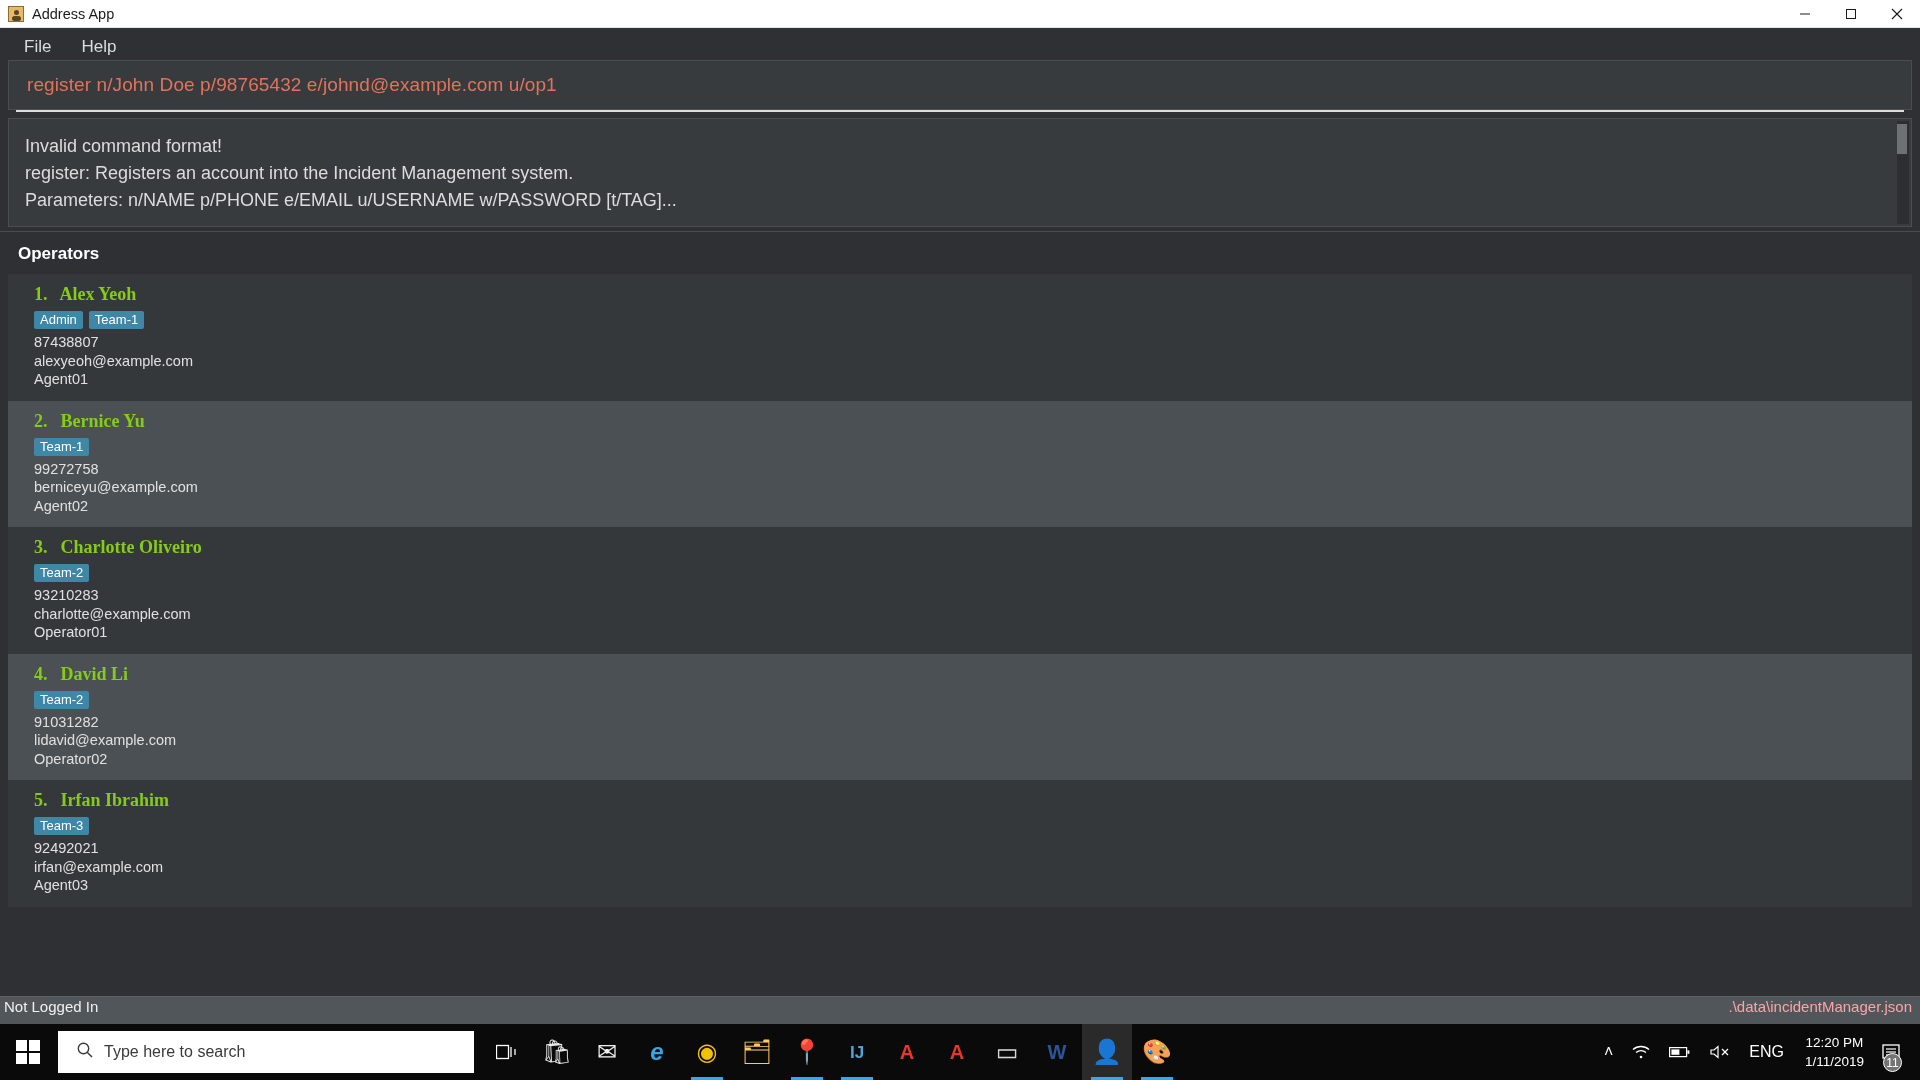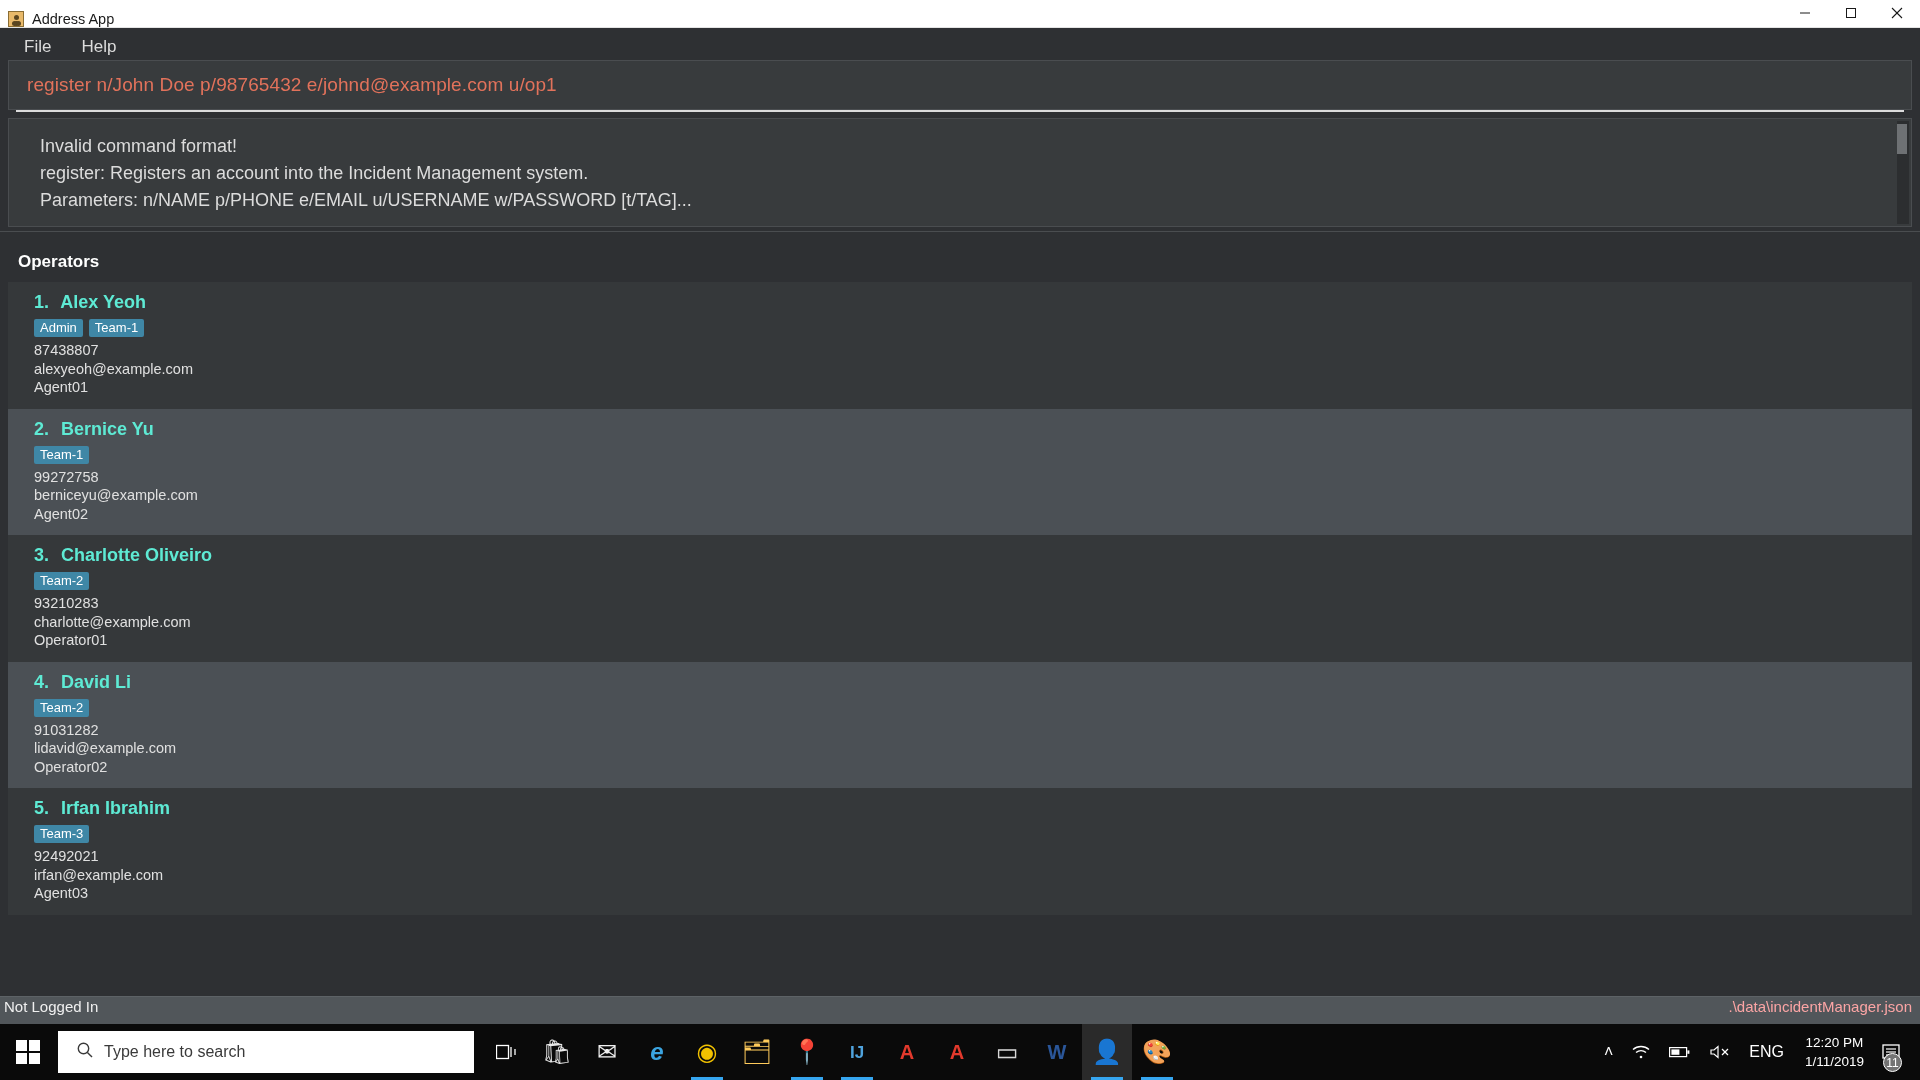--- a/index.html
+++ b/index.html
@@ -7,21 +7,21 @@
     width: 1920px; height: 1080px;
     overflow: hidden;
     font-family: "Liberation Sans", sans-serif;
     background: #2e3033;
   }
   .screen { position: relative; width: 1920px; height: 1080px; }
 
   
   .titlebar {
     height: 28px; background: #ffffff;
-    display: flex; align-items: flex-end;
+    display: flex; align-items: center;
     border-bottom: 1px solid #e4e4e4;
   }
   .title-icon {
     width: 16px; height: 16px; margin-left: 8px; margin-right: 8px;
     background: #e8b96a; border: 1px solid #8a6d34;
     position: relative; flex: none;
   }
   .title-icon::after {
     content: ""; position: absolute; left: 5px; top: 3px;
     width: 5px; height: 5px; border-radius: 50%; background: #5a4520;
@@ -50,49 +50,49 @@
     background: #383b3d; border: 1px solid #4a4d50;
     height: 50px; display: flex; align-items: center; padding-left: 18px;
   }
   .command-text { color: #e2725b; font-size: 19px; letter-spacing: .1px; }
   .command-underline { height: 2px; background: #dcdcdc; margin: 0 8px; }
 
   
   .result-wrap { background: #2e3033; padding: 6px 8px 4px 8px; }
   .result-box {
     background: #383b3d; border: 1px solid #4a4d50;
-    padding: 14px 0 12px 31px; position: relative; min-height: 98px;
+    padding: 14px 0 12px 16px; position: relative; min-height: 98px;
   }
   .result-line { color: #dcdcdc; font-size: 18px; line-height: 27px; }
   .result-scrollbar {
     position: absolute; right: 2px; top: 2px; bottom: 2px; width: 12px;
     background: #2c2e30;
   }
   .result-scrollthumb {
     position: absolute; right: 2px; top: 3px; width: 10px; height: 30px;
     background: #6e7174;
   }
 
   
   .persons-panel {
     background: #2e3033; border-top: 1px solid #4a4d50;
-    padding: 8px 8px;
+    padding: 0 8px;
   }
   .panel-title {
     color: #ffffff; font-size: 17px; font-weight: bold;
     padding: 12px 0 10px 10px;
   }
   .list-area { position: relative; }
   .person-card {
     padding: 10px 0 12px 26px;
   }
   .person-card.odd { background: #35383a; }
   .person-card.even { background: #4b5055; }
   .person-head {
-    color: #5eead4; font-size: 18px; font-weight: bold; margin-bottom: 6px;
+    color: #84cc16; font-size: 18px; font-weight: bold; margin-bottom: 6px; font-family: Liberation Serif, serif;
   }
   .person-index { display: inline-block; min-width: 22px; }
   .tag-row { margin-bottom: 4px; display: flex; gap: 6px; }
   .tag {
     background: #3f87a6; color: #ffffff; font-size: 13px;
     padding: 1px 6px 2px 6px; border-radius: 2px; display: inline-block;
   }
   .person-field { color: #e0e0e0; font-size: 14.5px; line-height: 18.5px; }
 
   

